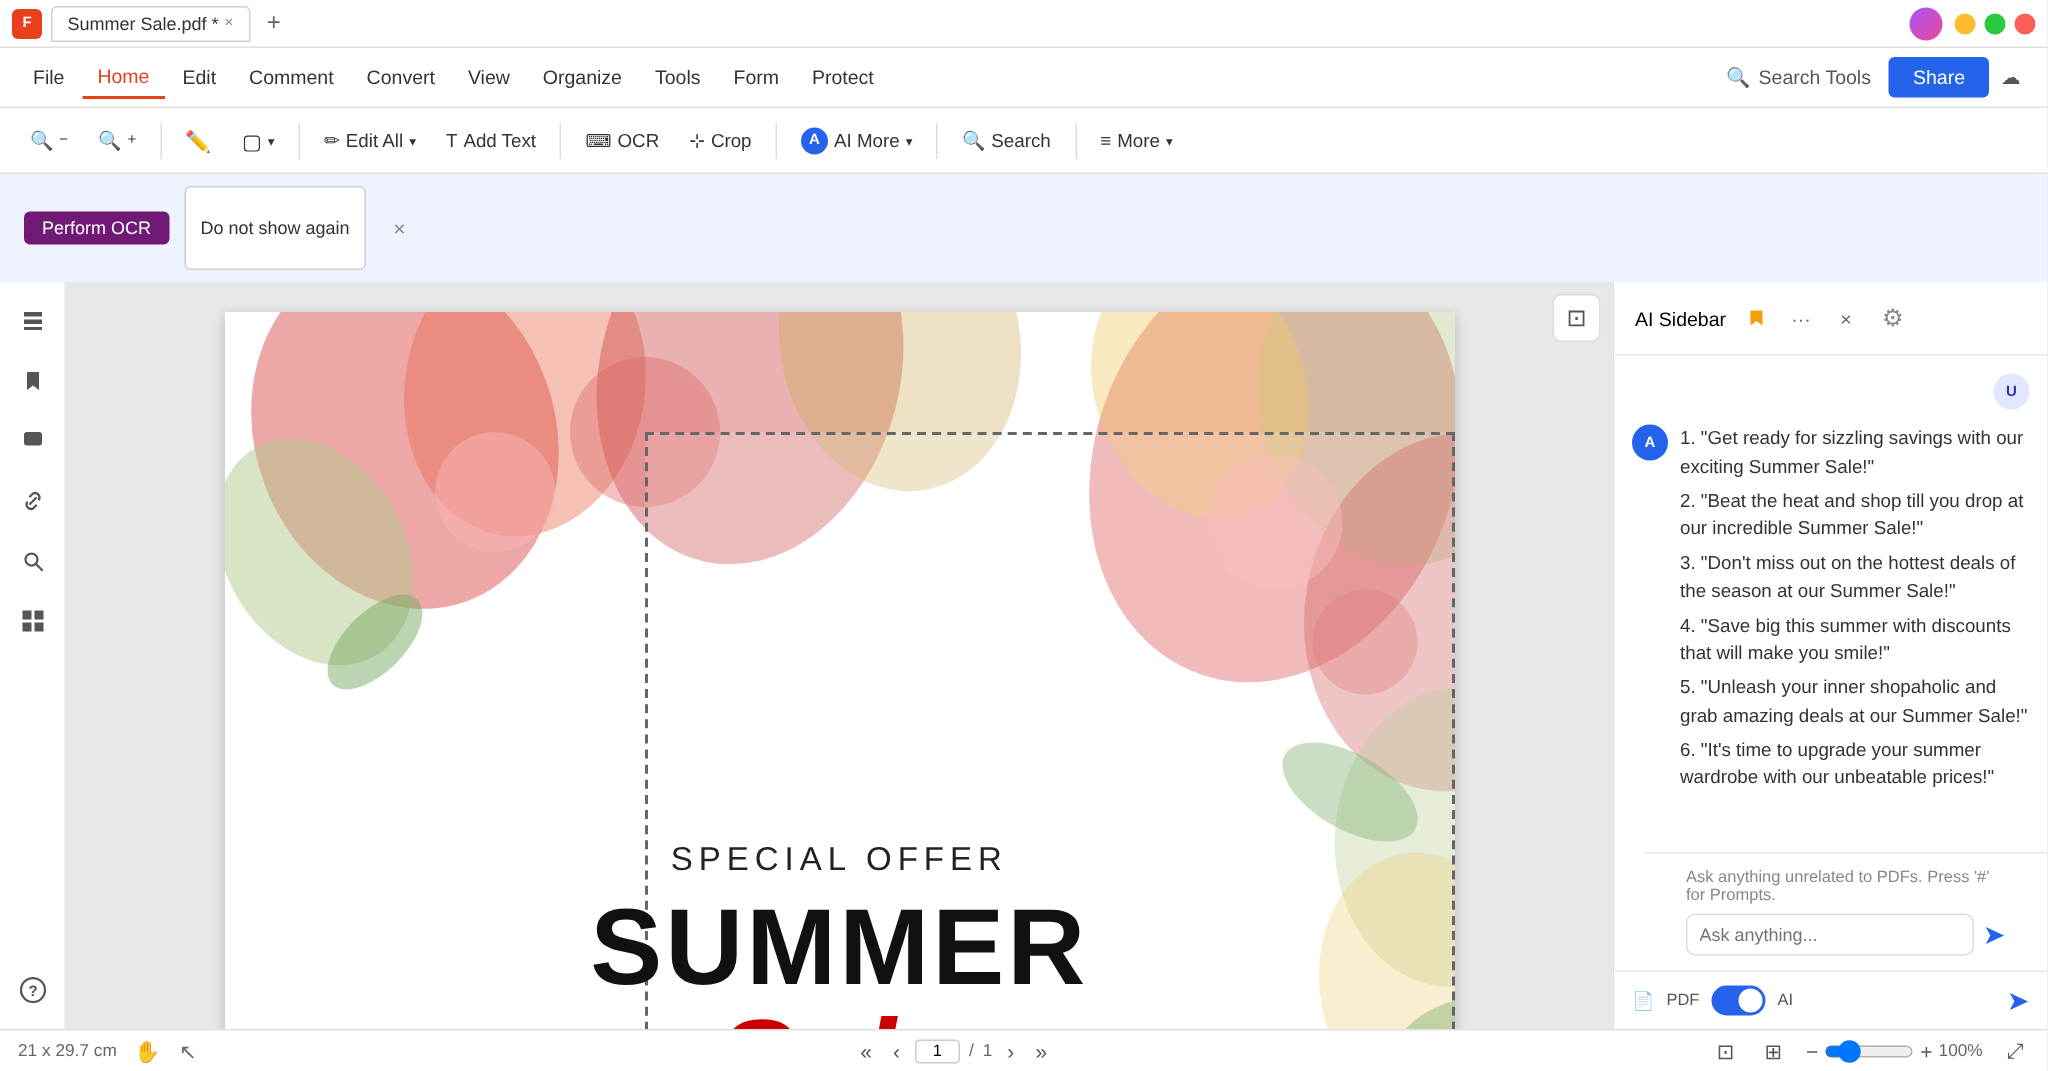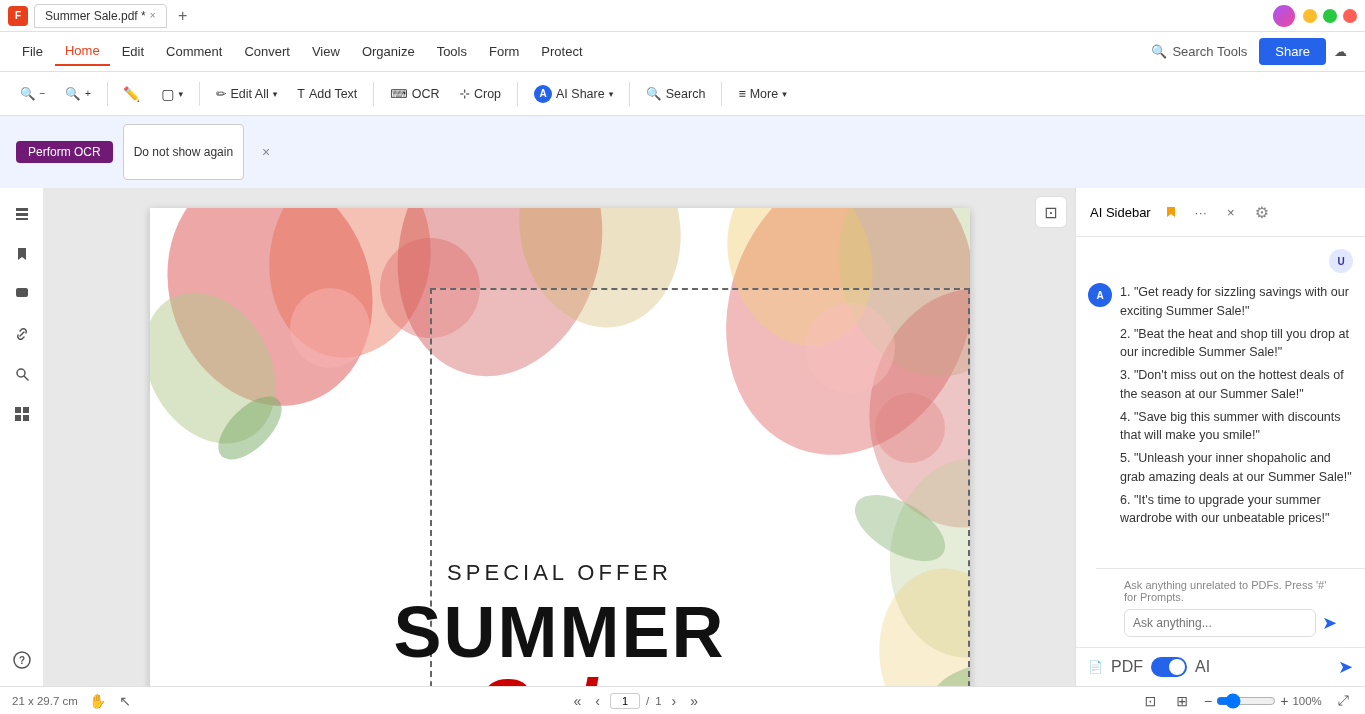--- a/index.html
+++ b/index.html
@@ -172,21 +172,21 @@
     .ai-input-row { display: flex; align-items: center; gap: 6px; }
     .ai-input {
       flex: 1; border: 1px solid #ddd; border-radius: 6px; padding: 6px 8px;
       font-size: 12px; color: #333; outline: none;
     }
     .ai-send-btn { background: none; border: none; color: #2563eb; cursor: pointer; font-size: 18px; }
 
     .ai-footer {
       display: flex; align-items: center; padding: 8px 12px; border-top: 1px solid #e8e8e8; gap: 8px;
     }
-    .ai-footer-label { font-size: 16px; color: #555; }
+    .ai-footer-label { font-size: 11px; color: #555; }
     .toggle-switch {
       width: 36px; height: 20px; background: #2563eb; border-radius: 10px; position: relative; cursor: pointer;
     }
     .toggle-switch::after {
       content: ''; position: absolute; top: 2px; right: 2px; width: 16px; height: 16px;
       background: white; border-radius: 50%;
     }
     .ai-footer-spacer { flex: 1; }
 
     
@@ -271,21 +271,21 @@
     <span style="font-size:12px;">⌨</span>
     <span>OCR</span>
   </div>
   <div class="tool-btn">
     <span>⊹</span>
     <span>Crop</span>
   </div>
   <div class="tool-separator"></div>
   <div class="tool-btn">
     <span style="width:18px;height:18px;border-radius:50%;background:#2563eb;color:white;display:inline-flex;align-items:center;justify-content:center;font-size:10px;font-weight:bold;">A</span>
-    <span>AI Share</span>
+    <span>AI More</span>
     <span style="font-size:9px;">▾</span>
   </div>
   <div class="tool-separator"></div>
   <div class="tool-btn">
     <span>🔍</span>
     <span>Search</span>
   </div>
   <div class="tool-separator"></div>
   <div class="tool-btn">
     <span>≡</span>

